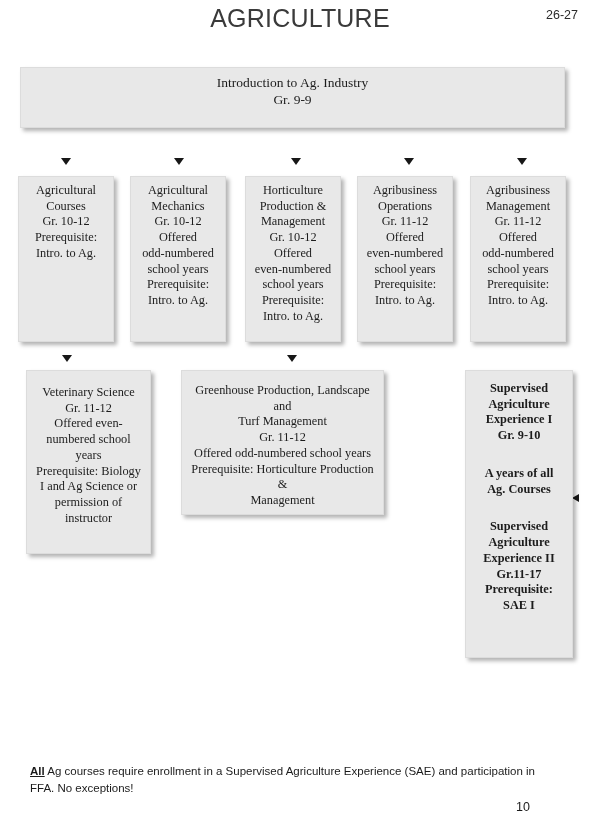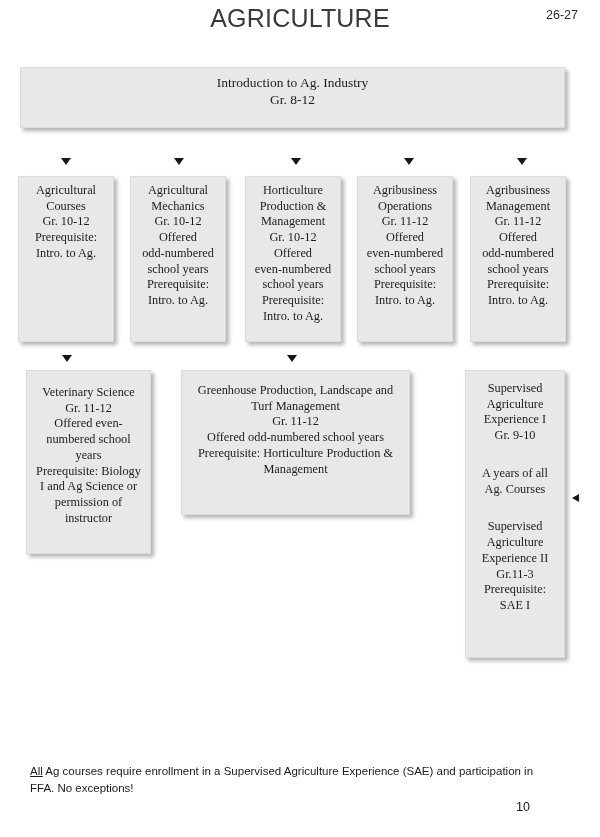--- a/index.html
+++ b/index.html
@@ -87,32 +87,33 @@
     left: 26px;
     top: 370px;
     width: 125px;
     height: 184px;
     font-size: 12.3px;
     padding-top: 14px;
   }
   #box-greenhouse {
     left: 181px;
     top: 370px;
-    width: 229px;
+    width: 203px;
     height: 145px;
     font-size: 12.3px;
     padding-top: 12px;
   }
   #box-sae {
     left: 465px;
     top: 370px;
-    width: 100px;
+    width: 108px;
     height: 288px;
     font-size: 12.3px;
     padding-top: 10px;
+    font-weight: bold;
   }
 
   
   .arrow-down {
     position: absolute;
     width: 0;
     height: 0;
     border-left: 5px solid transparent;
     border-right: 5px solid transparent;
     border-top: 7px solid #171717;
@@ -131,21 +132,21 @@
     position: absolute;
     left: 30px;
     top: 763px;
     width: 520px;
     font-family: "Liberation Sans", "DejaVu Sans", sans-serif;
     font-size: 11.5px;
     line-height: 1.45;
     color: #1b1b1b;
   }
   #footnote .strong-underline {
-    font-weight: normal;
+    font-weight: bold;
     text-decoration: underline;
   }
   #page-number {
     position: absolute;
     left: 0;
     top: 800px;
     width: 530px;
     text-align: right;
     font-family: "Liberation Sans", "DejaVu Sans", sans-serif;
     font-size: 12.5px;
@@ -155,21 +156,21 @@
 </head>
 <body>
 
 <div id="page">
 
   <div class="page-title">AGRICULTURE</div>
   <div class="year-label">26-27</div>
 
   <div class="box" id="box-intro">
     <span class="line">Introduction to Ag. Industry</span>
-    <span class="line">Gr. 8-12</span>
+    <span class="line">Gr. 9-9</span>
   </div>
 
   <div class="arrow-down" style="left:61px;  top:158px;"></div>
   <div class="arrow-down" style="left:174px; top:158px;"></div>
   <div class="arrow-down" style="left:291px; top:158px;"></div>
   <div class="arrow-down" style="left:404px; top:158px;"></div>
   <div class="arrow-down" style="left:517px; top:158px;"></div>
 
   <div class="box row1" id="box-ag-science">
     <span class="line">Agricultural</span>
@@ -254,21 +255,21 @@
     <span class="line">Agriculture</span>
     <span class="line">Experience I</span>
     <span class="line">Gr. 9-10</span>
     <span class="spacer"></span>
     <span class="line">A years of all</span>
     <span class="line">Ag. Courses</span>
     <span class="spacer"></span>
     <span class="line">Supervised</span>
     <span class="line">Agriculture</span>
     <span class="line">Experience II</span>
-    <span class="line">Gr.11-3</span>
+    <span class="line">Gr.11-17</span>
     <span class="line">Prerequisite:</span>
     <span class="line">SAE I</span>
   </div>
 
   <div id="footnote"><span class="strong-underline">All</span><span> Ag courses require enrollment in a Supervised Agriculture Experience (SAE) and participation in FFA.  No exceptions!</span></div>
 
   <div id="page-number">10</div>
 
 </div>
 

